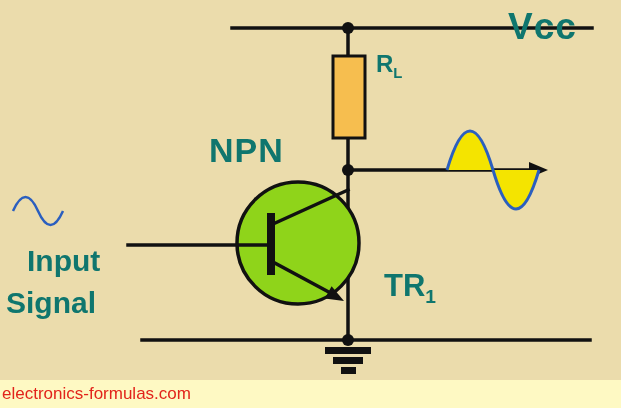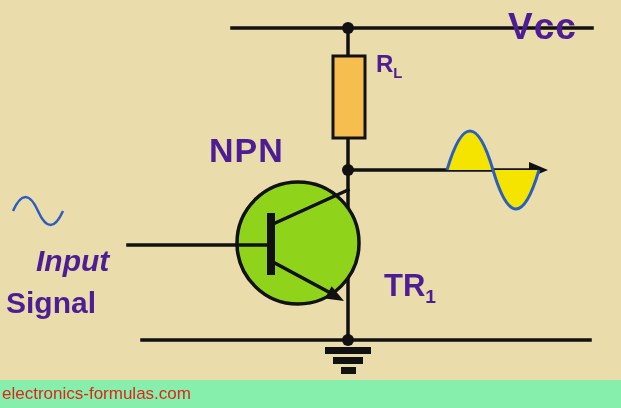--- a/index.html
+++ b/index.html
@@ -8,37 +8,37 @@
     width:621px;height:408px;
     background:#EBDCAC;
     overflow:hidden;
     font-family:"Liberation Sans", sans-serif;
   }
   svg{position:absolute;left:0;top:0;}
   .wire{stroke:#111111;stroke-width:3.5;fill:none;stroke-linecap:square;}
   .dot{fill:#111111;}
   .label{
     position:absolute;
-    color:#4c1d95;
+    color:#0f766e;
     font-weight:700;
     white-space:nowrap;
     line-height:1;
   }
   .lbl-vcc{left:508px;top:8px;font-size:37px;letter-spacing:1px;}
   .lbl-rl{left:376px;top:52px;font-size:24px;}
   .lbl-npn{left:209px;top:127px;font-size:34px;letter-spacing:1px;margin-top:6px;}
   .lbl-output{left:471px;top:181px;font-size:31px;}
   .lbl-tr{left:384px;top:270px;font-size:31px;}
-  .lbl-input{left:36px;top:246px;font-size:30px;font-style:italic;}
+  .lbl-input{left:27px;top:246px;font-size:30px;}
   .lbl-signal{left:6px;top:288px;font-size:30px;}
   .label sub{font-size:0.62em;font-weight:700;}
   .footer-bar{
     position:absolute;left:0;bottom:0;
     width:621px;height:28px;
-    background:#86efac;
+    background:#fef9c3;
     display:flex;align-items:center;
   }
   .watermark{
     color:#E2241B;
     font-size:17px;
     padding-left:2px;
     font-weight:400;
   }
 </style>
 </head>

